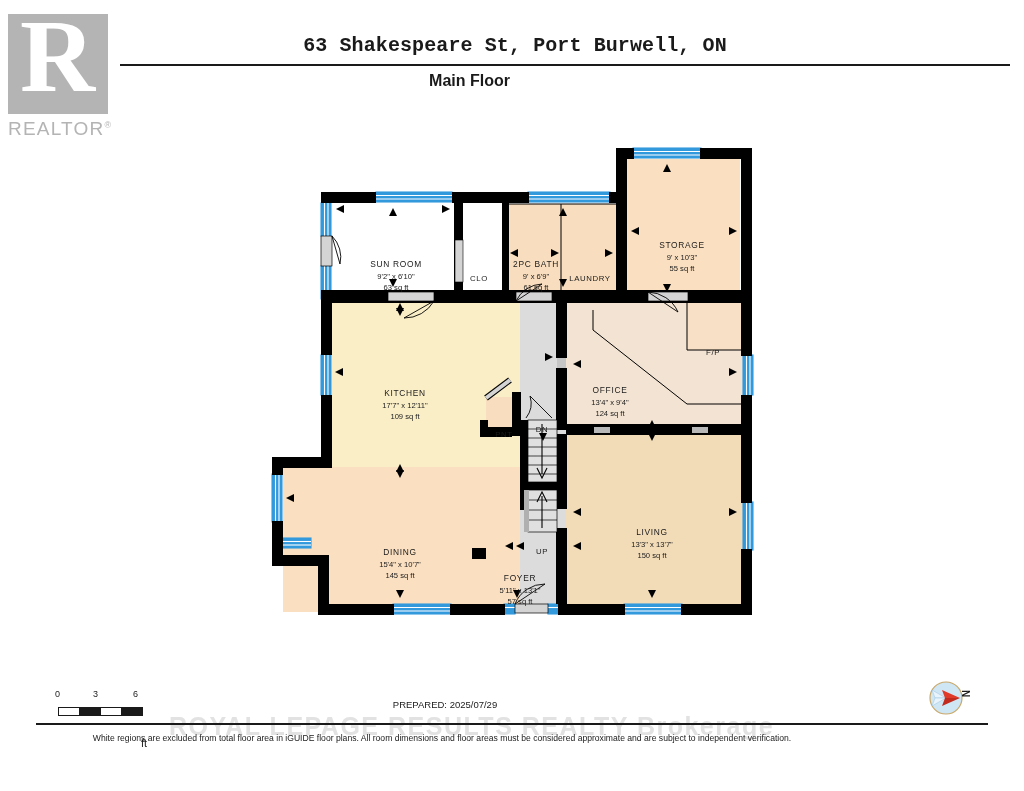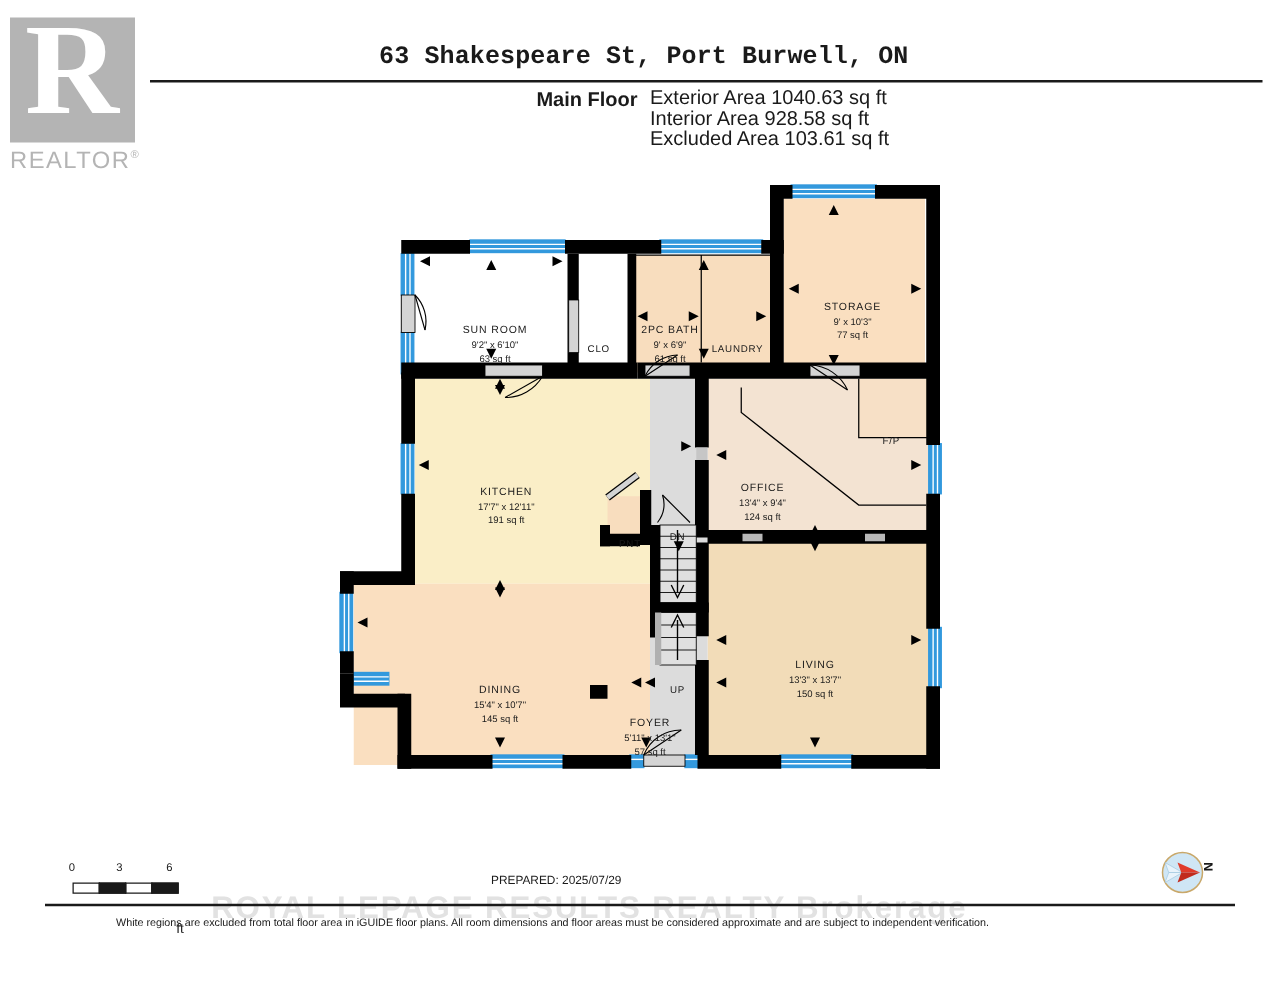--- a/index.html
+++ b/index.html
@@ -197,25 +197,20 @@
   <div class="word">
     <span>REALTOR</span><sup>®</sup>
   </div>
 </div>
 
 <div id="title">63 Shakespeare St, Port Burwell, ON</div>
 <div id="title-rule"></div>
 
 <div id="area-block">
   <div class="floor-label">Main Floor</div>
-  <div class="areas">
-    <div>Exterior Area 1040.63 sq ft</div>
-    <div>Interior Area 928.58 sq ft</div>
-    <div>Excluded Area 103.61 sq ft</div>
-  </div>
 </div>
 
 <svg id="plan" viewBox="0 0 1024 791" xmlns="http://www.w3.org/2000/svg">
 
   <g>
 
     <rect x="332" y="204" width="122" height="94" fill="#ffffff"></rect>
 
     <rect x="462" y="204" width="40" height="94" fill="#ffffff"></rect>
 
@@ -520,27 +515,27 @@
   <div class="ar">61 sq ft</div>
 </div>
 
 <div class="room-label small" style="left:590px;top:253px">
   <div class="nm">LAUNDRY</div>
 </div>
 
 <div class="room-label" style="left:682px;top:231px">
   <div class="nm">STORAGE</div>
   <div class="dm">9' x 10'3"</div>
-  <div class="ar">77 sq ft</div>
+  <div class="ar">55 sq ft</div>
 </div>
 
 <div class="room-label" style="left:405px;top:379px">
   <div class="nm">KITCHEN</div>
   <div class="dm">17'7" x 12'11"</div>
-  <div class="ar">191 sq ft</div>
+  <div class="ar">109 sq ft</div>
 </div>
 
 <div class="room-label small" style="left:504px;top:409px">
   <div class="nm">PNT</div>
 </div>
 
 <div class="room-label" style="left:610px;top:376px">
   <div class="nm">OFFICE</div>
   <div class="dm">13'4" x 9'4"</div>
   <div class="ar">124 sq ft</div>

